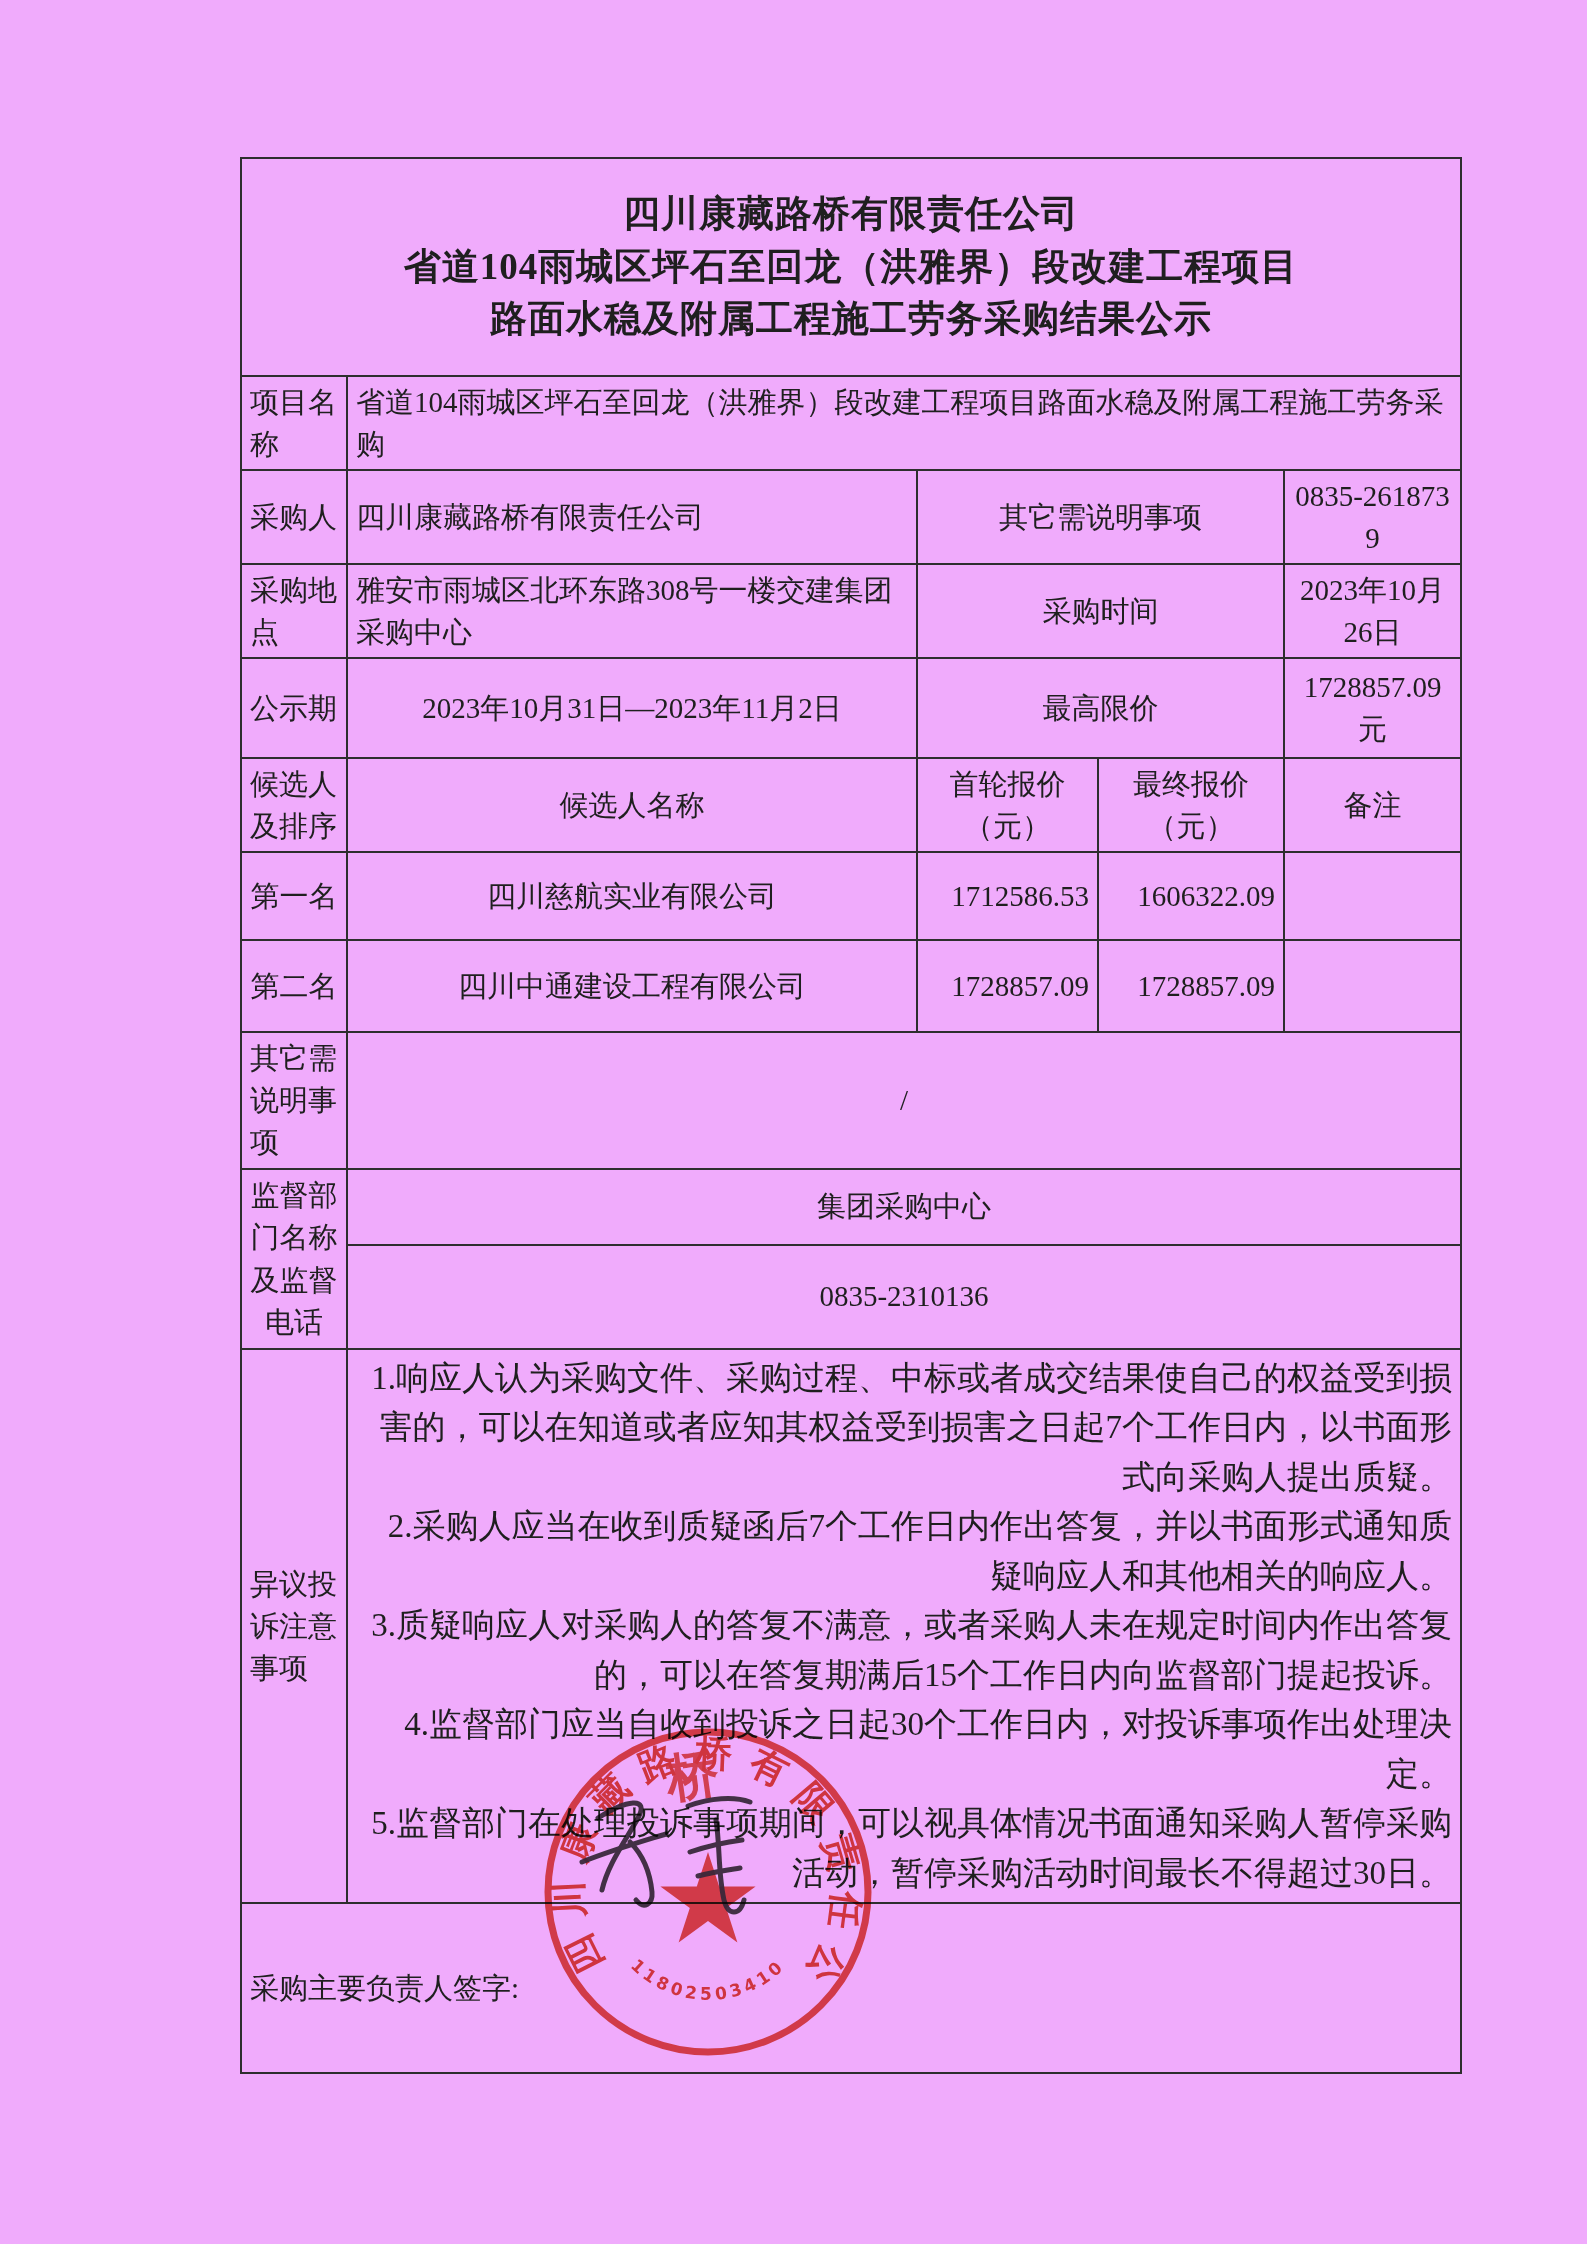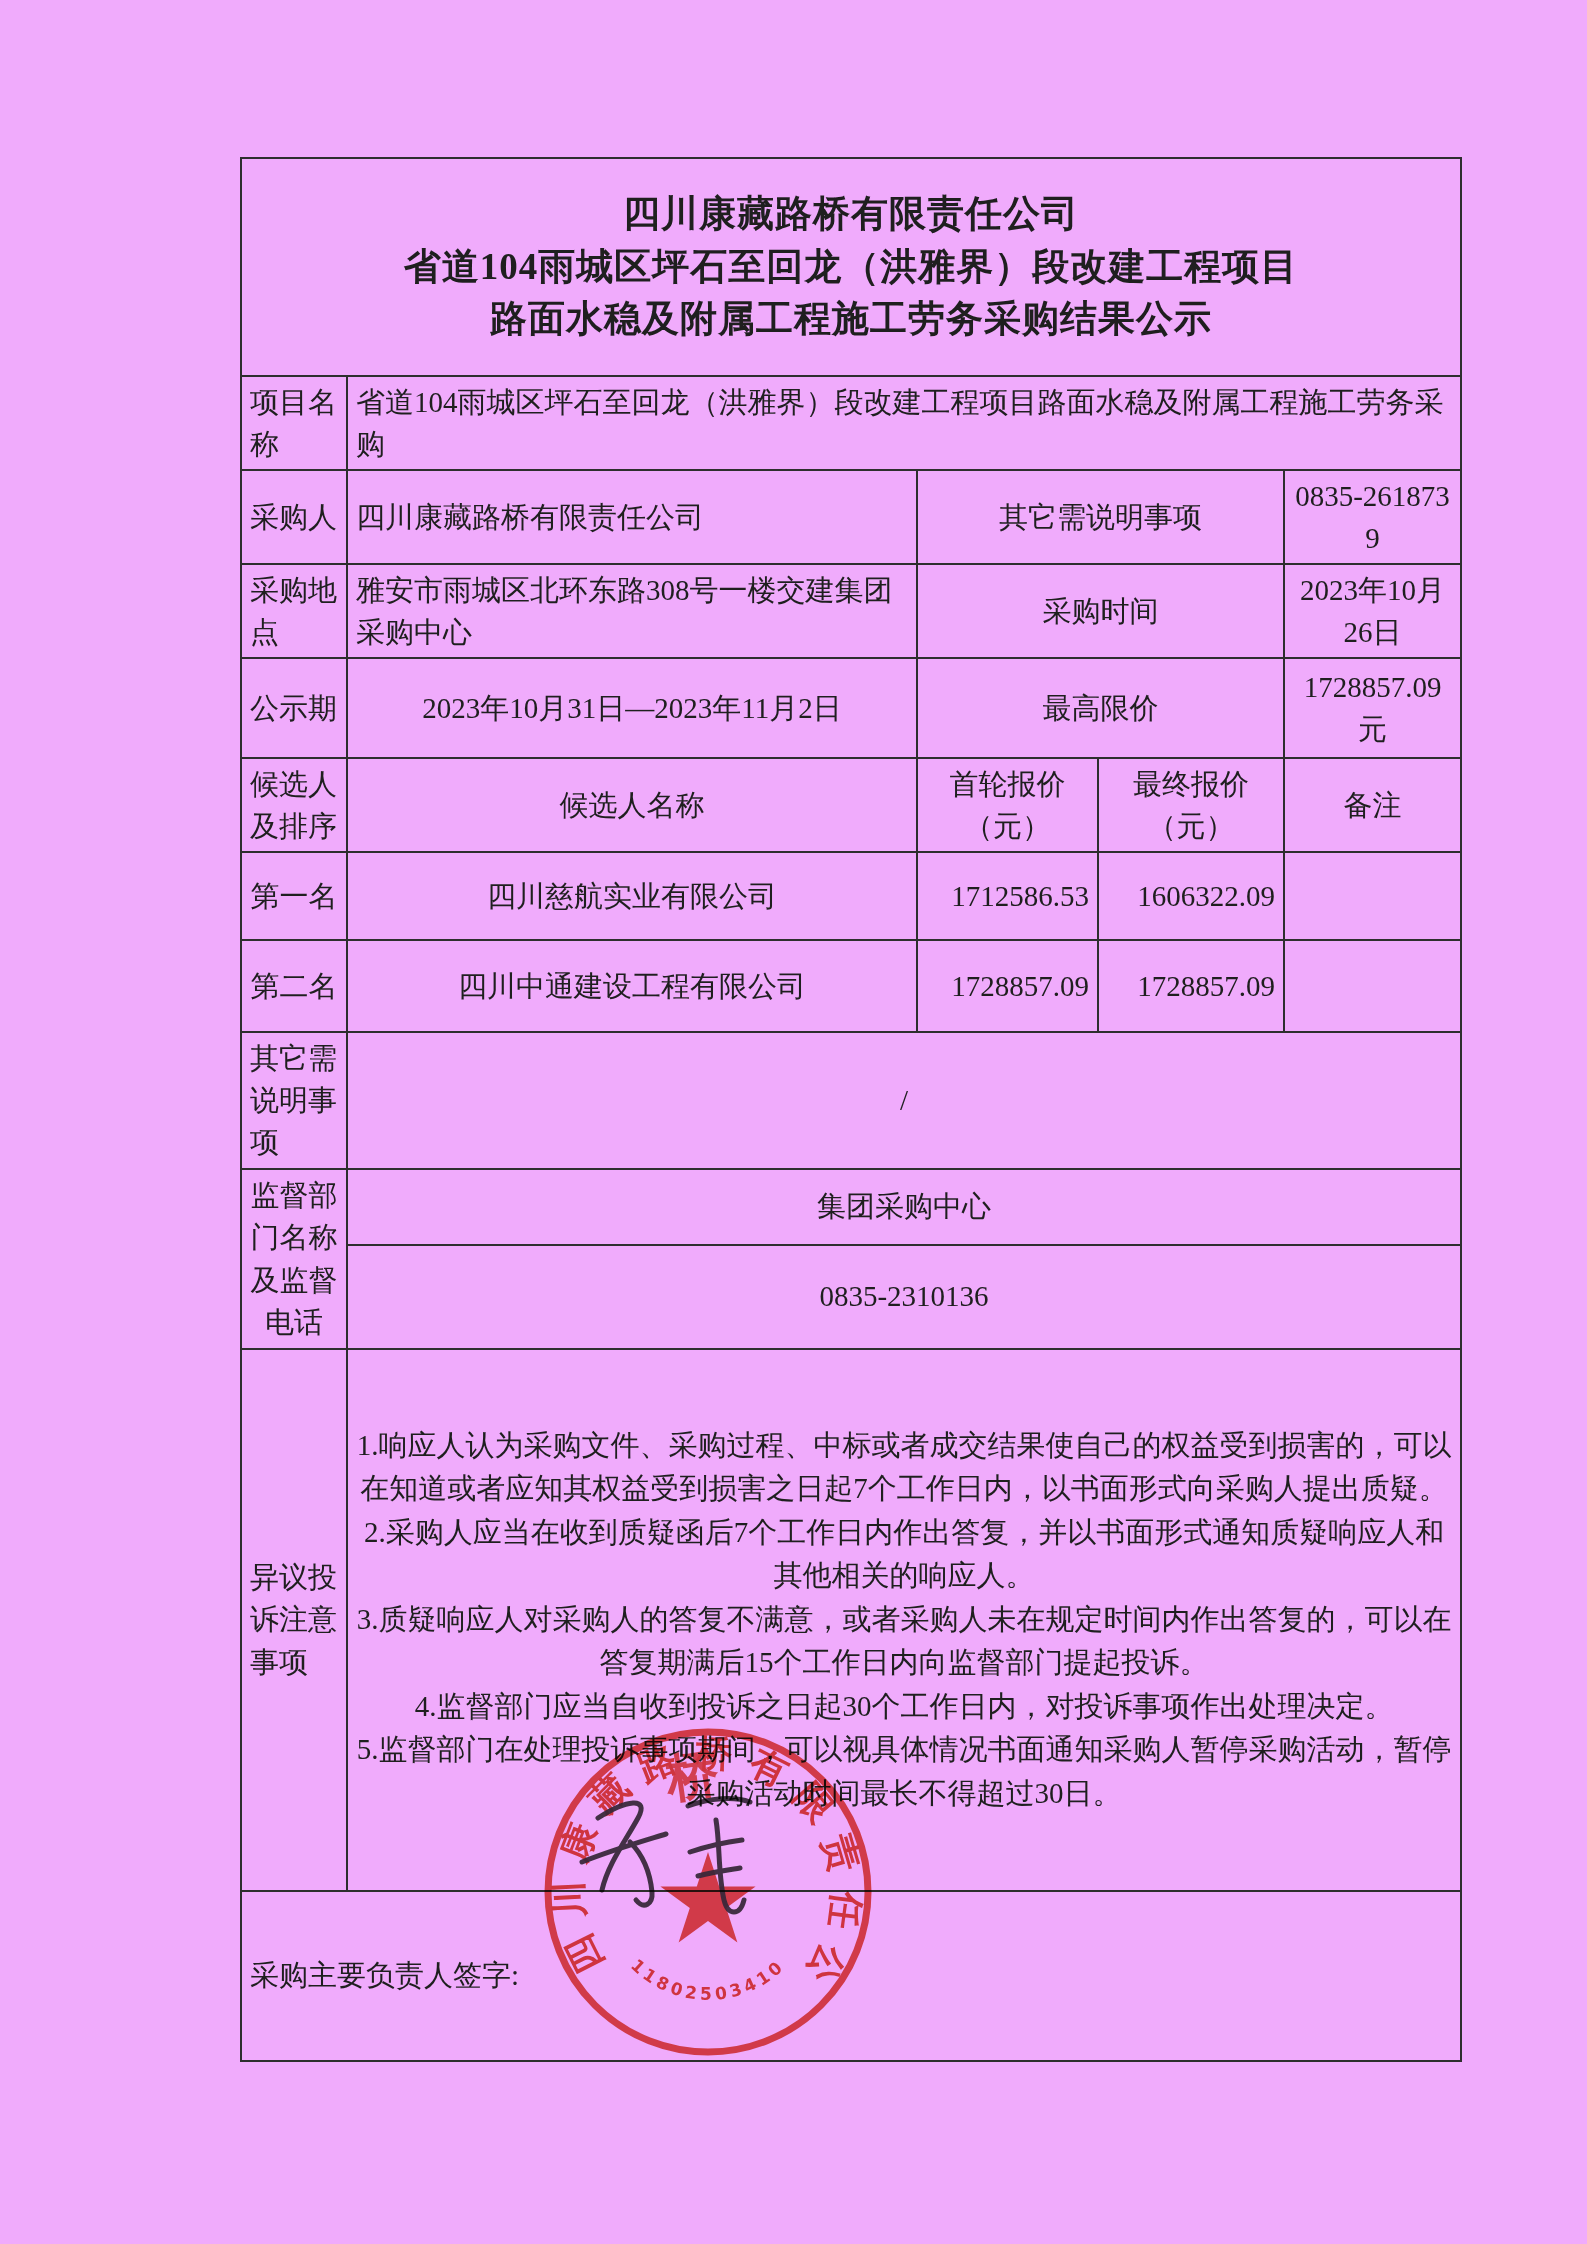--- a/index.html
+++ b/index.html
@@ -31,21 +31,21 @@
   .title-line { font-size: 37px; font-weight: bold; line-height: 1.42; letter-spacing: 1px; }
 
   td.lab { text-align: left; padding-left: 8px; padding-right: 6px; }
   td.lab-center { text-align: center; padding-left: 4px; padding-right: 4px; }
   td.val-left { text-align: left; }
   td.val-center { text-align: center; }
   td.val-right { text-align: right; padding-right: 8px; }
   td.hdr { text-align: center; white-space: pre-line; }
 
   td.objection-cell { vertical-align: middle; padding: 12px 14px; }
-  .objection-cell p { font-size: 29px; line-height: 1.5; text-align: center; }
+  .objection-cell p { font-size: 33px; line-height: 1.5; text-align: right; }
 
   td.sign-cell { vertical-align: middle; text-align: left; padding-left: 8px; }
 
   .seal {
     position: absolute; left: 538px; top: 1722px;
     width: 340px; height: 340px;
     mix-blend-mode: multiply;
     opacity: 0.9;
     pointer-events: none;
   }

